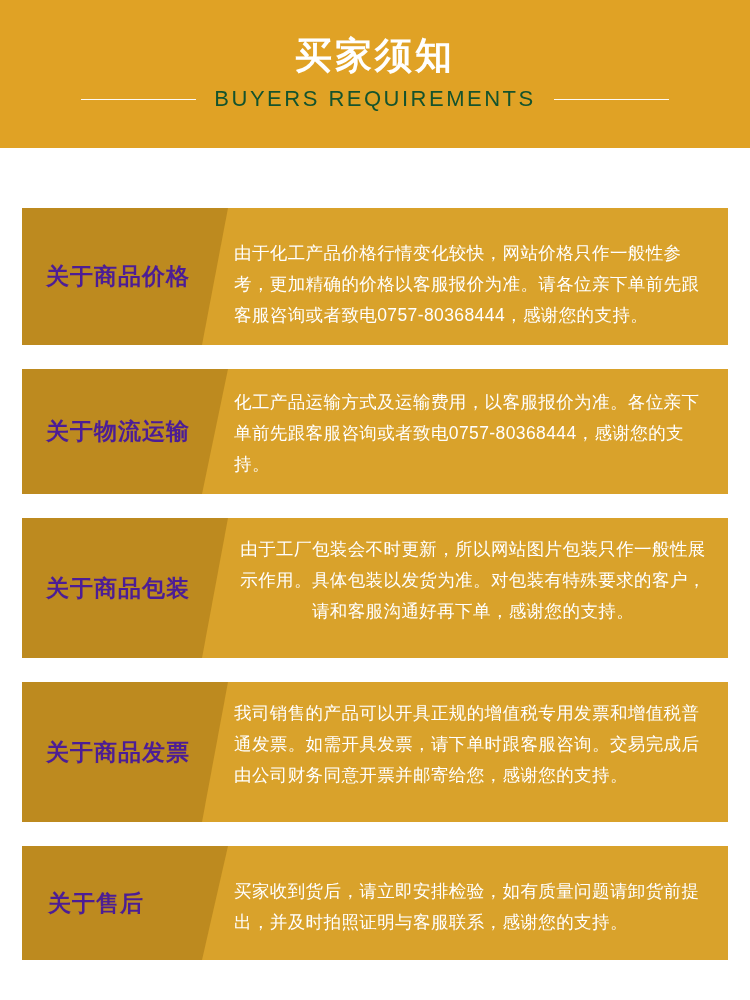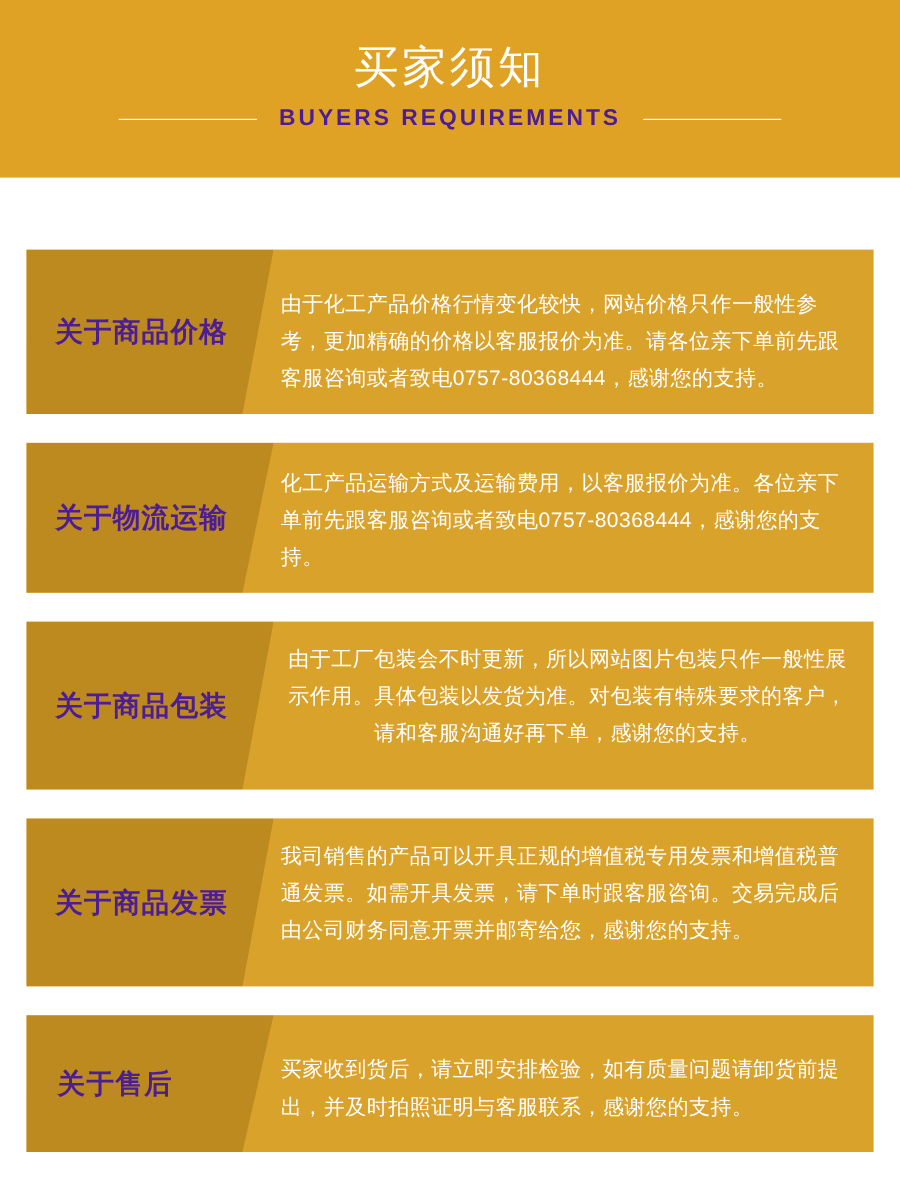--- a/index.html
+++ b/index.html
@@ -24,39 +24,38 @@
     height: 148px;
     background: #e0a225;
     display: flex;
     flex-direction: column;
     align-items: center;
     justify-content: center;
   }
   .header-title {
     color: #ffffff;
     font-size: 37px;
-    font-weight: normal;
+    font-weight: bold;
     letter-spacing: 3px;
     line-height: 46px;
     font-family: "Liberation Sans", sans-serif;
   }
   .header-sub-wrap {
     display: flex;
     align-items: center;
     justify-content: center;
     width: 100%;
     margin-top: 4px;
   }
   .header-sub {
-    color: #4c1d95;
-    font-size: 19px;
+    color: #14532d;
+    font-size: 22px;
     letter-spacing: 2.5px;
     line-height: 32px;
     white-space: nowrap;
-    font-weight: bold;
   }
   .rule {
     height: 1px;
     background: #ffffff;
     width: 115px;
     opacity: 0.95;
   }
   .rule.left { margin-right: 18px; }
   .rule.right { margin-left: 18px; }
 

